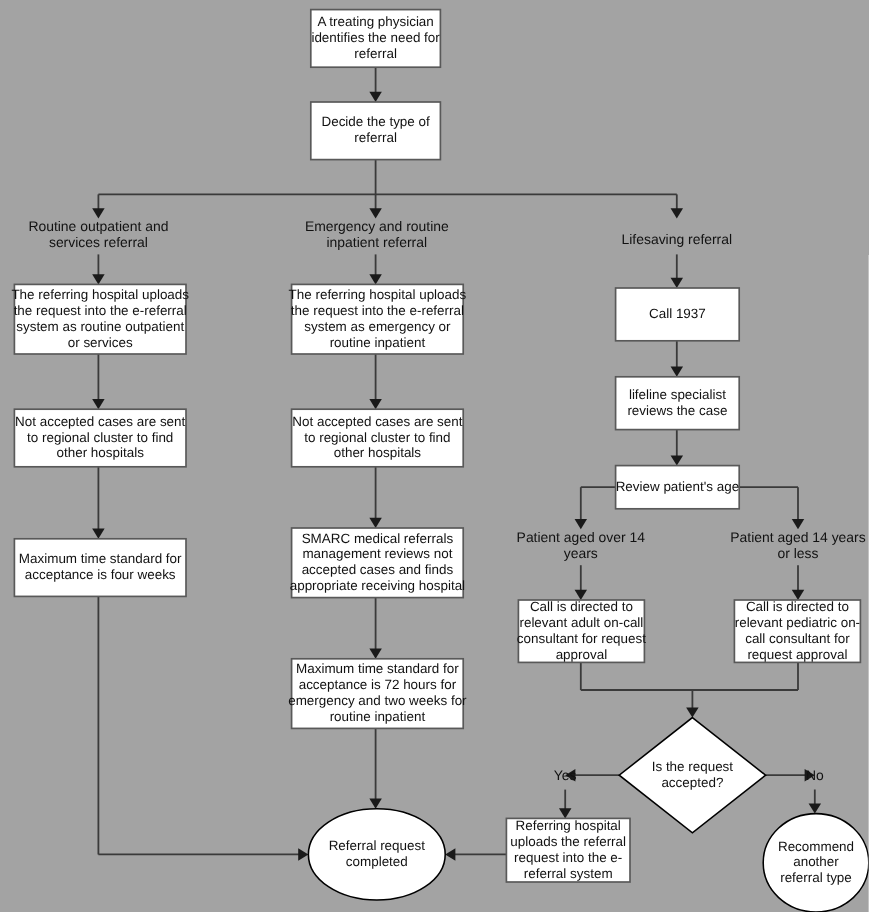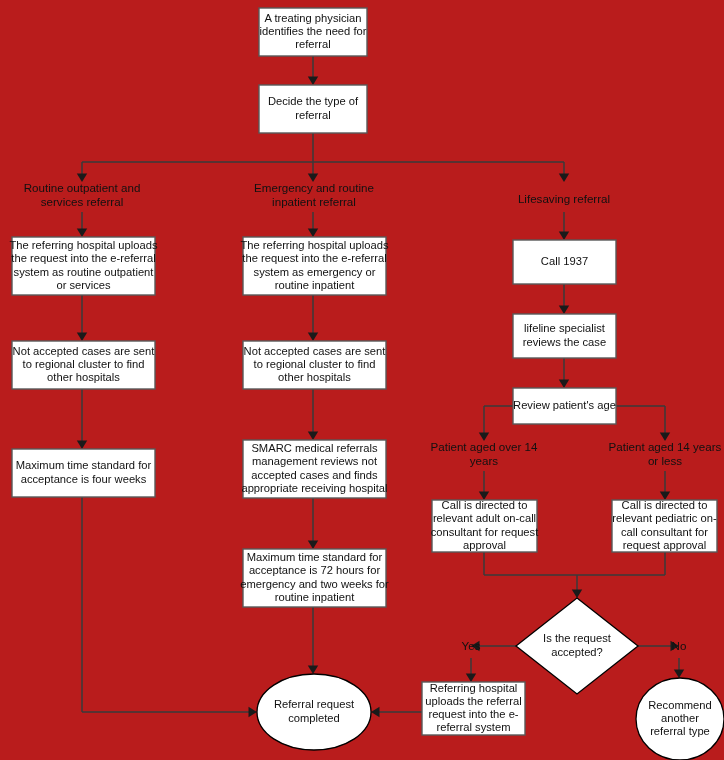--- a/index.html
+++ b/index.html
@@ -4,21 +4,21 @@
 <style>
   html, body {
     margin: 0;
     padding: 0;
     background: #ffffff;
   }
   #chart-root {
     position: relative;
     width: 724px;
     height: 760px;
-    background: #b91c1c;
+    background: #a3a3a3;
     font-family: "Liberation Sans", sans-serif;
     overflow: hidden;
   }
   svg#flow-svg {
     position: absolute;
     top: 0; left: 0;
     width: 724px;
     height: 760px;
   }
   .node-box {

